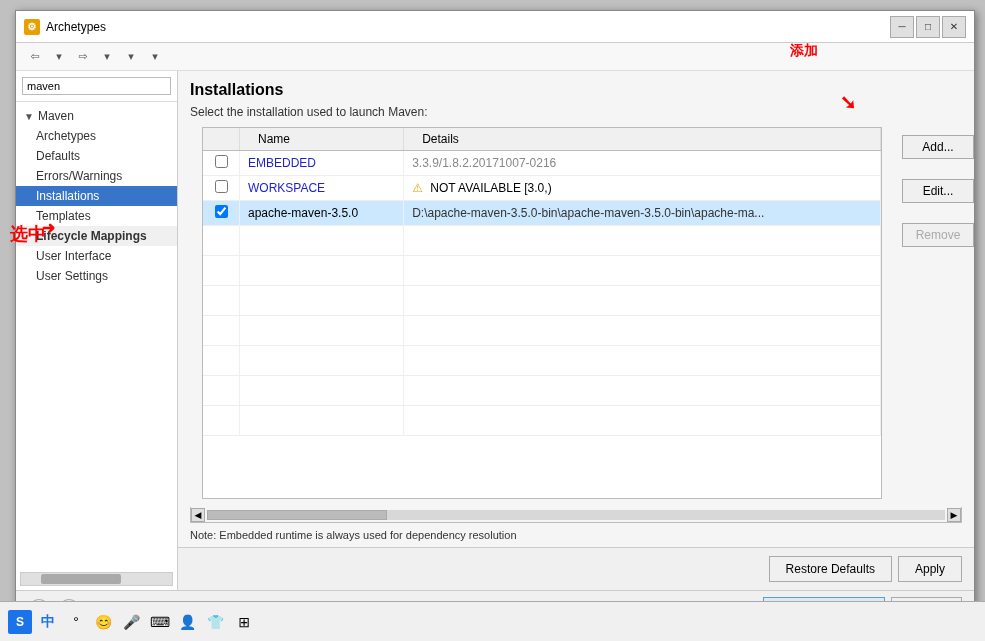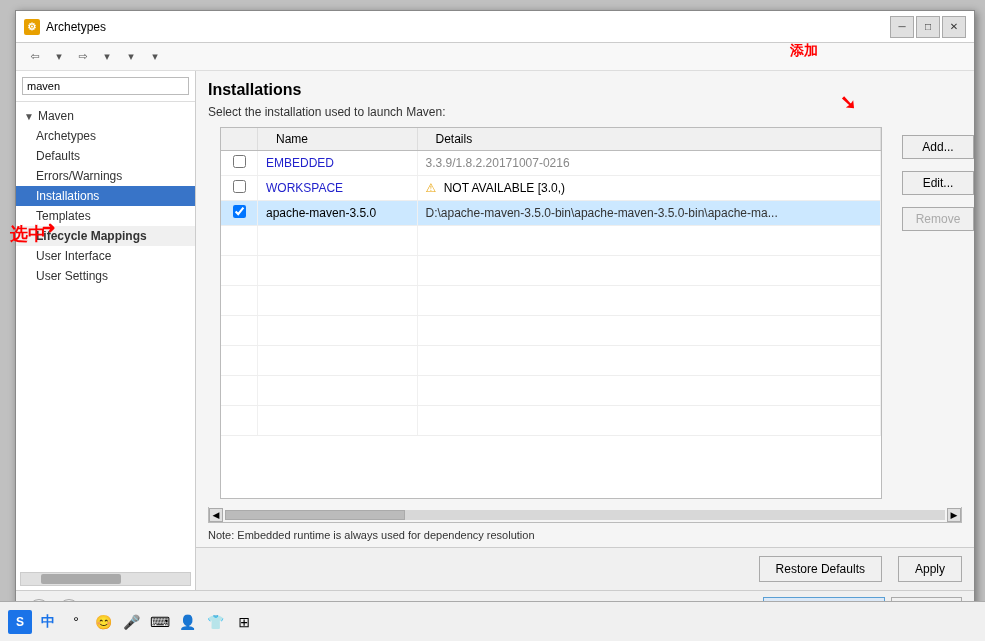--- a/index.html
+++ b/index.html
@@ -113,21 +113,21 @@
 
     
     .body {
       display: flex;
       flex: 1;
       overflow: hidden;
     }
 
     
     .sidebar {
-      width: 180px;
+      width: 162px;
       background: #fff;
       border-right: 1px solid #ccc;
       display: flex;
       flex-direction: column;
       overflow-y: auto;
     }
     .sidebar-search {
       padding: 6px;
       border-bottom: 1px solid #ddd;
     }
@@ -228,21 +228,21 @@
     .check-cell {
       width: 24px;
       text-align: center;
     }
 
     
     .action-buttons {
       display: flex;
       flex-direction: column;
       padding: 8px 0 8px 8px;
-      gap: 12px;
+      gap: 20px;
       min-width: 80px;
     }
     .action-btn {
       padding: 4px 12px;
       background: #f0f0f0;
       border: 1px solid #aaa;
       cursor: pointer;
       font-size: 12px;
       text-align: center;
       white-space: nowrap;
@@ -268,21 +268,21 @@
     }
 
     
     .bottom-bar {
       display: flex;
       justify-content: flex-end;
       align-items: center;
       padding: 8px 12px;
       border-top: 1px solid #ccc;
       background: #f0f0f0;
-      gap: 16px;
+      gap: 6px;
     }
     .bottom-btn {
       padding: 5px 16px;
       background: #f0f0f0;
       border: 1px solid #aaa;
       cursor: pointer;
       font-size: 12px;
     }
 
     

